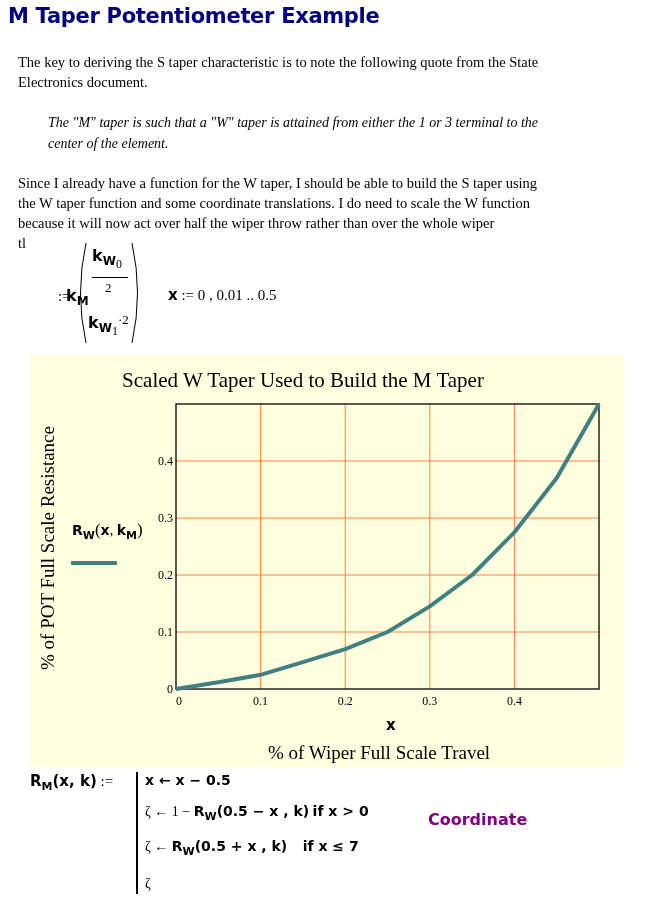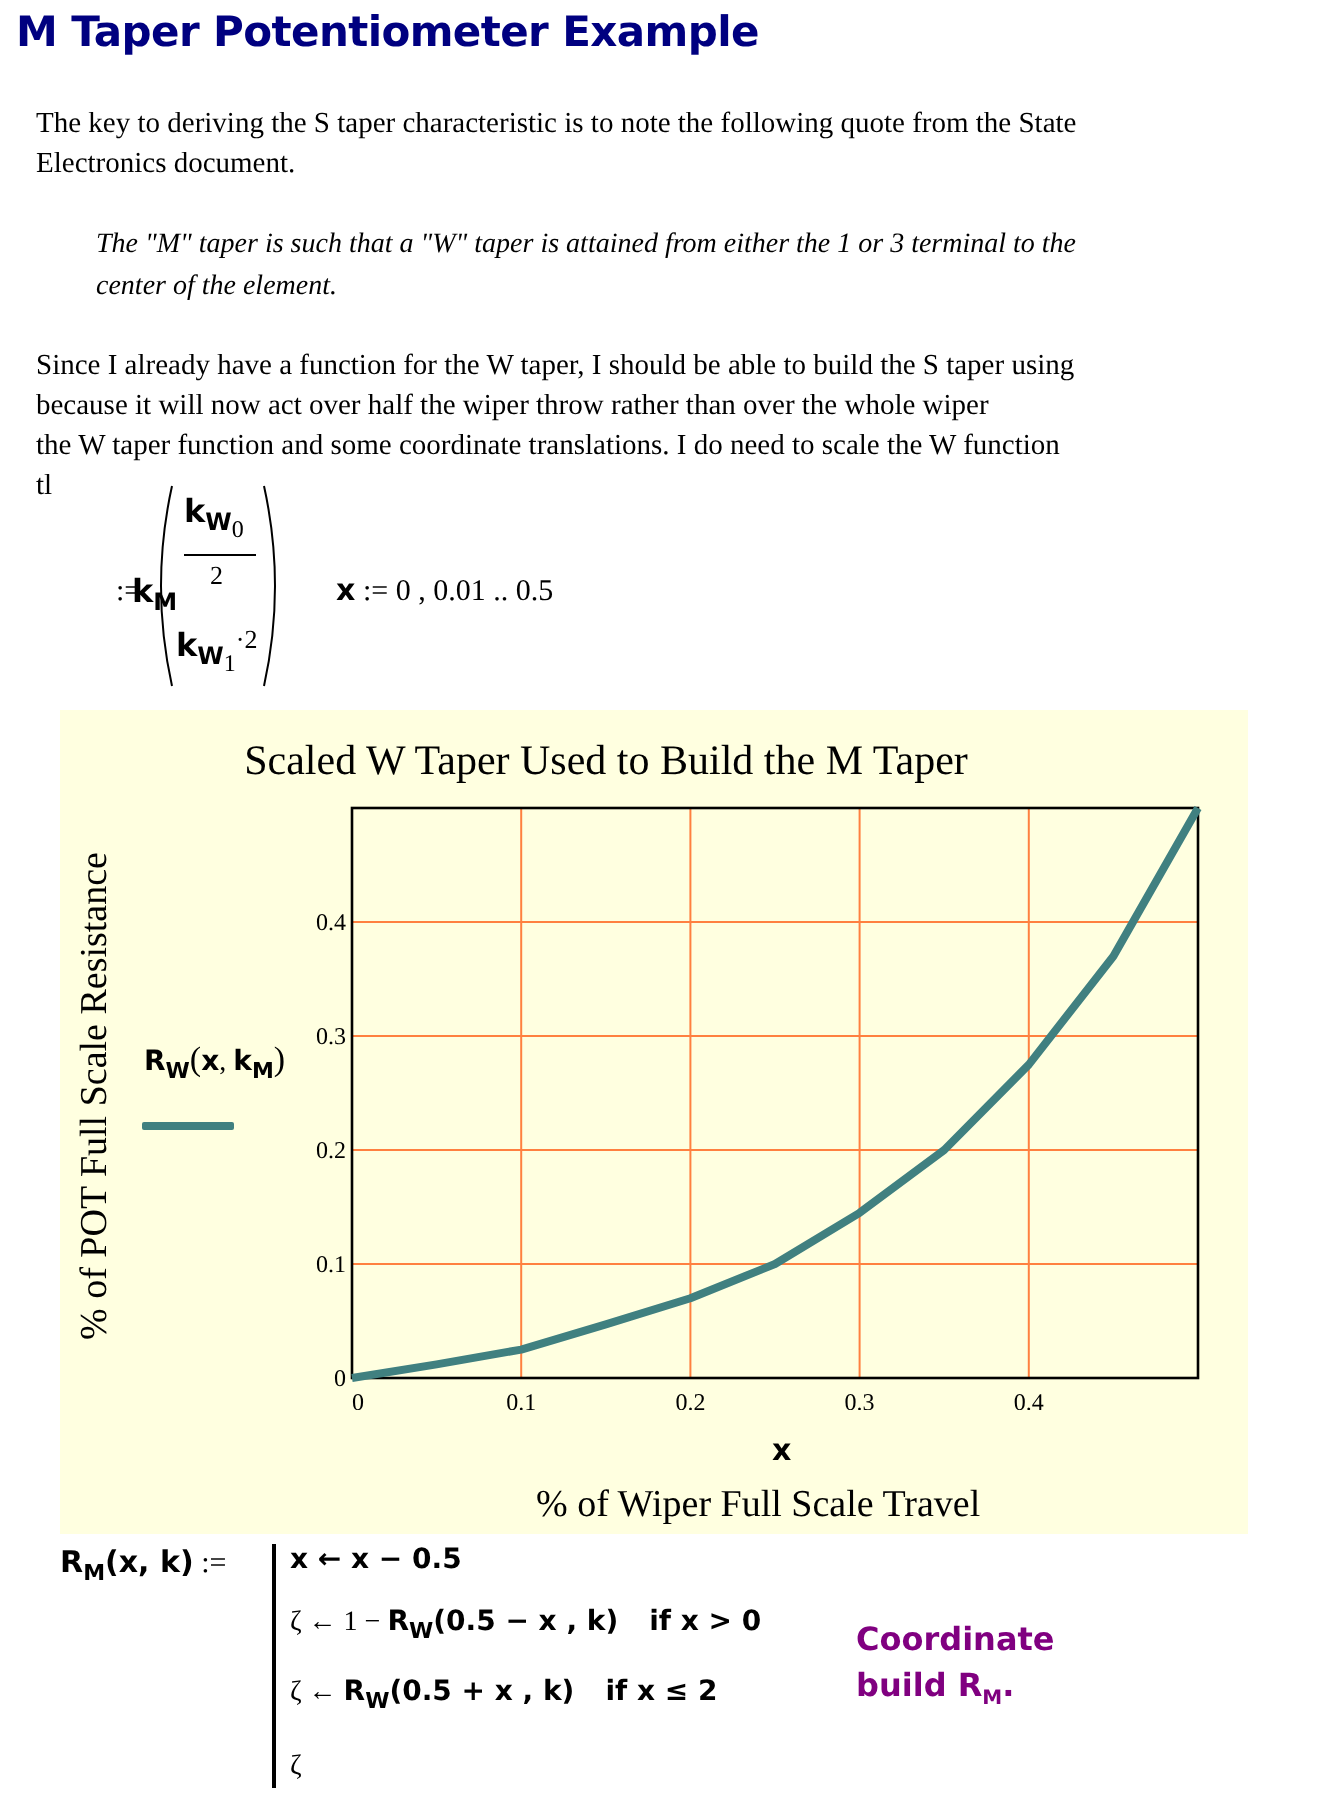--- a/index.html
+++ b/index.html
@@ -29,22 +29,22 @@
   <div>Electronics document.</div>
 </div>
 
 <div class="abs quote" style="left:48px;top:112px;">
   <div>The "M" taper is such that a "W" taper is attained from either the 1 or 3 terminal to the</div>
   <div>center of the element.</div>
 </div>
 
 <div class="abs para" style="left:18px;top:173px;">
   <div>Since I already have a function for the W taper, I should be able to build the S taper using</div>
+  <div>the W taper function and some coordinate translations. I do need to scale the W function</div>
   <div>because it will now act over half the wiper throw rather than over the whole wiper</div>
-  <div>the W taper function and some coordinate translations. I do need to scale the W function</div>
   <div style="height:16px;overflow:hidden;">tl</div>
 </div>
 
 <div class="abs" style="left:30px;top:240px;width:160px;height:105px;">
   <span class="abs mathb" style="left:0;top:46px;font-size:16px;margin-left:36px;"><span>k</span><sub style="font-size:12px;">M</sub></span>
   <span class="abs mathr" style="left:28px;top:48px;font-size:15px;">:=</span>
 
   <svg class="abs" style="left:44px;top:2px;" width="14" height="102">
     <path d="M12 1 Q1 51 12 101" stroke="#000" stroke-width="1" fill="none"></path>
   </svg>
@@ -111,26 +111,25 @@
   <span class="mathb">R</span><sub class="mathb" style="font-size:11px;">M</sub><span class="mathb">(x, k)</span>
   <span class="mathr">:=</span>
 </div>
 <div class="abs progbar"></div>
 
 <div class="abs" style="left:145px;top:772px;font-size:14px;">
   <span class="mathb">x ← x − 0.5</span>
 </div>
 <div class="abs" style="left:145px;top:803px;font-size:14px;">
   <span class="mathr">ζ ← 1 − </span><span class="mathb">R</span><sub class="mathb" style="font-size:11px;">W</sub><span class="mathb">(0.5 − x , k)</span>
-  <span class="mathb" style="margin-left:12px;">if   x &gt; 0</span>
+  <span class="mathb" style="">if   x &gt; 0</span>
 </div>
 <div class="abs" style="left:145px;top:838px;font-size:14px;">
   <span class="mathr">ζ ← </span><span class="mathb">R</span><sub class="mathb" style="font-size:11px;">W</sub><span class="mathb">(0.5 + x , k)</span>
-  <span class="mathb" style="margin-left:12px;">if   x ≤ 2</span>
+  <span class="mathb" style="margin-left:12px;">if   x ≤ 7</span>
 </div>
 <div class="abs" style="left:145px;top:876px;font-size:14px;">
   <span class="mathr">ζ</span>
 </div>
 
 <div class="abs annot">
   <div>Coordinate</div>
-  <div><span>build R</span><sub style="font-size:10px;">M</sub><span>.</span></div>
 </div>
 
 </body></html>

